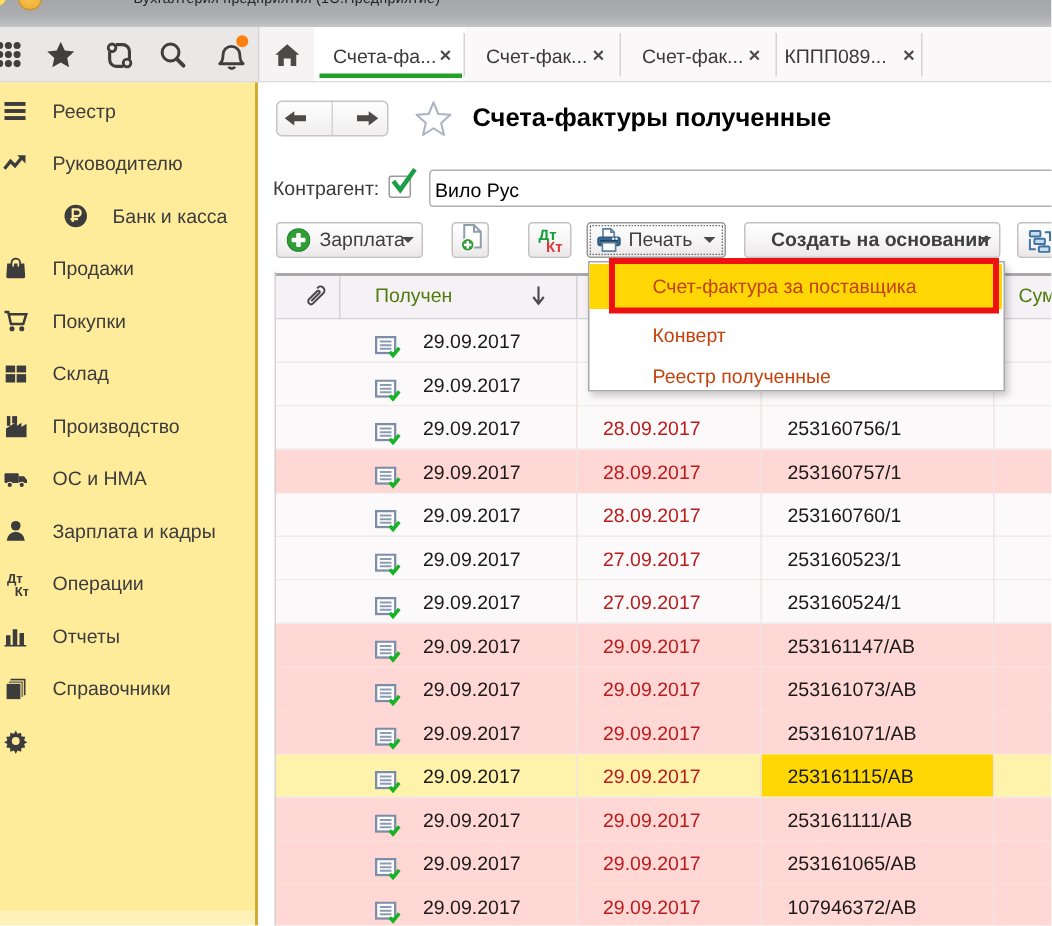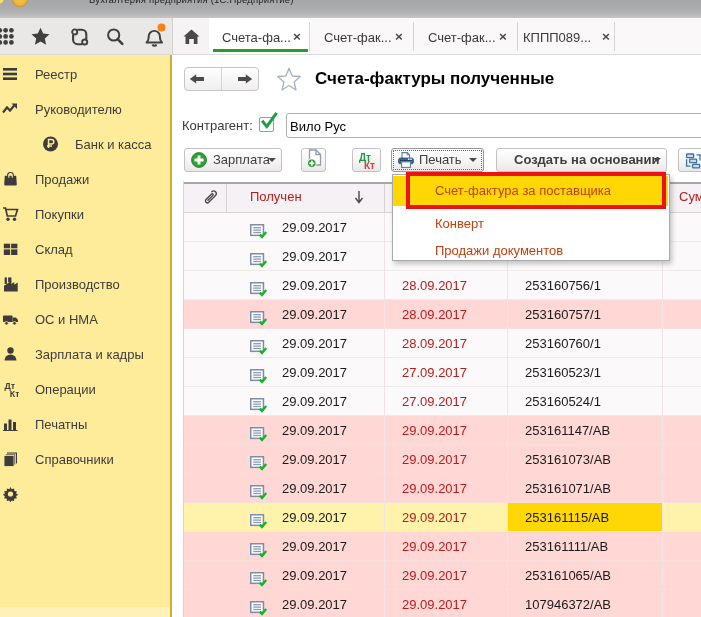--- a/index.html
+++ b/index.html
@@ -39,21 +39,21 @@
 #inputtxt{left:290px;top:119px;font-size:13px;color:#000000;}
 
 .btn{position:absolute;top:148px;height:24px;border:1px solid #c3c1c2;border-radius:3px;
   background:linear-gradient(#ffffff,#f5f3f3 60%,#e9e7e7);box-sizing:border-box;}
 .btxt{position:absolute;top:5px;font-size:13px;color:#3f3f3f;}
 .barr{position:absolute;width:0;height:0;border-left:4px solid transparent;border-right:4px solid transparent;border-top:4px solid #4a4a4a;}
 
 #thead{left:183px;top:182px;width:518px;height:31px;background:#f5f1f4;
   border-top:2px solid #a9a7a8;border-bottom:1px solid #d7d3d5;box-sizing:border-box;}
 .hsep{position:absolute;top:0;width:1px;height:30px;background:#d7d3d5;}
-.htxt{position:absolute;top:5px;font-size:13px;color:#b91c1c;}
+.htxt{position:absolute;top:5px;font-size:13px;color:#4d7c0f;}
 .row{position:absolute;left:183px;width:518px;height:29px;box-sizing:border-box;border-bottom:1px solid #efe9e9;}
 .d1{position:absolute;left:99px;top:7px;font-size:13px;color:#1a1a1a;}
 .d2{position:absolute;left:219px;top:7px;font-size:13px;color:#b91c1c;}
 .num{position:absolute;left:342px;top:7px;font-size:13px;color:#1a1a1a;}
 .dicon{position:absolute;left:67px;top:11px;}
 .vline{position:absolute;top:213px;width:1px;height:404px;background:#f0e4e4;}
 #tblleft{left:183px;top:181px;width:1px;height:436px;background:#d7d3d5;}
 
 #menu{left:392px;top:173.5px;width:278px;height:87px;background:#fff;border:1px solid #aaa8a9;
   box-sizing:border-box;box-shadow:2px 3px 5px rgba(0,0,0,0.22);}
@@ -215,21 +215,21 @@
     </svg>
     <span class="sbtxt">Операции</span>
   </div>
 <div class="sbitem" style="top:406px;">
     <svg class="sbicon" viewBox="0 0 17 17">
       <rect x="2" y="8" width="3" height="6.5" fill="#3c3c3c"></rect>
       <rect x="6.5" y="4" width="3" height="10.5" fill="#3c3c3c"></rect>
       <rect x="11" y="6.5" width="3" height="8" fill="#3c3c3c"></rect>
       <rect x="1" y="14.5" width="14.5" height="1" fill="#3c3c3c"></rect>
     </svg>
-    <span class="sbtxt">Печатны</span>
+    <span class="sbtxt">Отчеты</span>
   </div>
 <div class="sbitem" style="top:441px;">
     <svg class="sbicon" viewBox="0 0 17 17">
       <rect x="5" y="2" width="10" height="11" fill="#3c3c3c"></rect>
       <rect x="3.5" y="3.5" width="10" height="11" fill="#3c3c3c" stroke="#ffec9b" stroke-width="0.8"></rect>
       <rect x="2" y="5" width="10" height="11" fill="#3c3c3c" stroke="#ffec9b" stroke-width="0.8"></rect>
     </svg>
     <span class="sbtxt">Справочники</span>
   </div>
 <div class="sbitem" style="top:476px;">
@@ -485,13 +485,13 @@
 <div class="abs vline" style="left:384px;"></div>
 <div class="abs vline" style="left:507px;"></div>
 <div class="abs vline" style="left:662px;"></div>
 <div class="abs" id="tblleft"></div>
 
 <div class="abs" id="menu"></div>
 <div class="abs" id="mitem1y"></div>
 <div class="abs" id="mred"></div>
 <div class="abs mtxt" style="top:182.5px;">Счет-фактура за поставщика</div>
 <div class="abs mtxt" style="top:216px;">Конверт</div>
-<div class="abs mtxt" style="top:242.5px;">Продажи документов</div>
+<div class="abs mtxt" style="top:242.5px;">Реестр полученные</div>
 
 </body></html>

